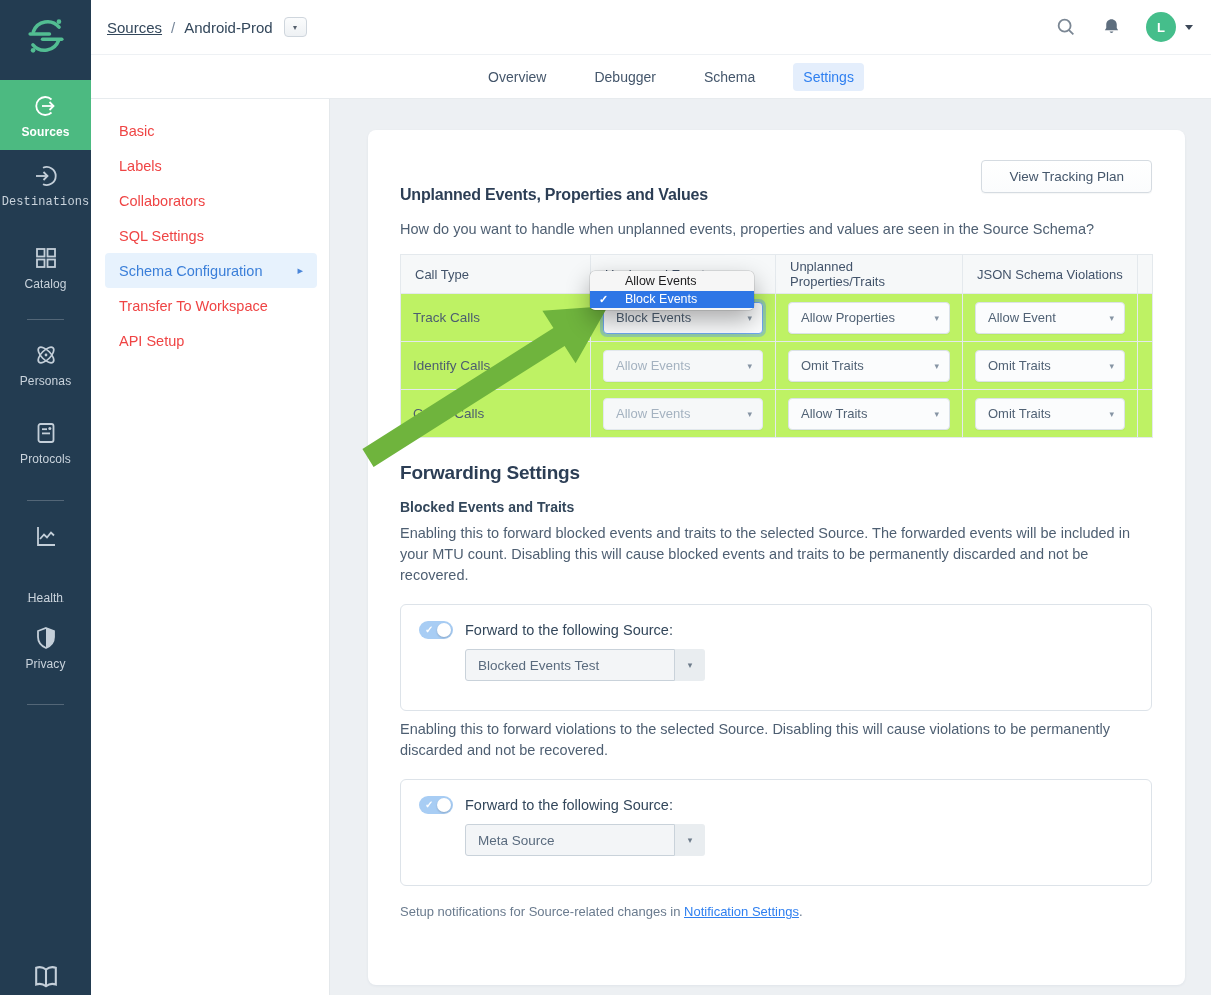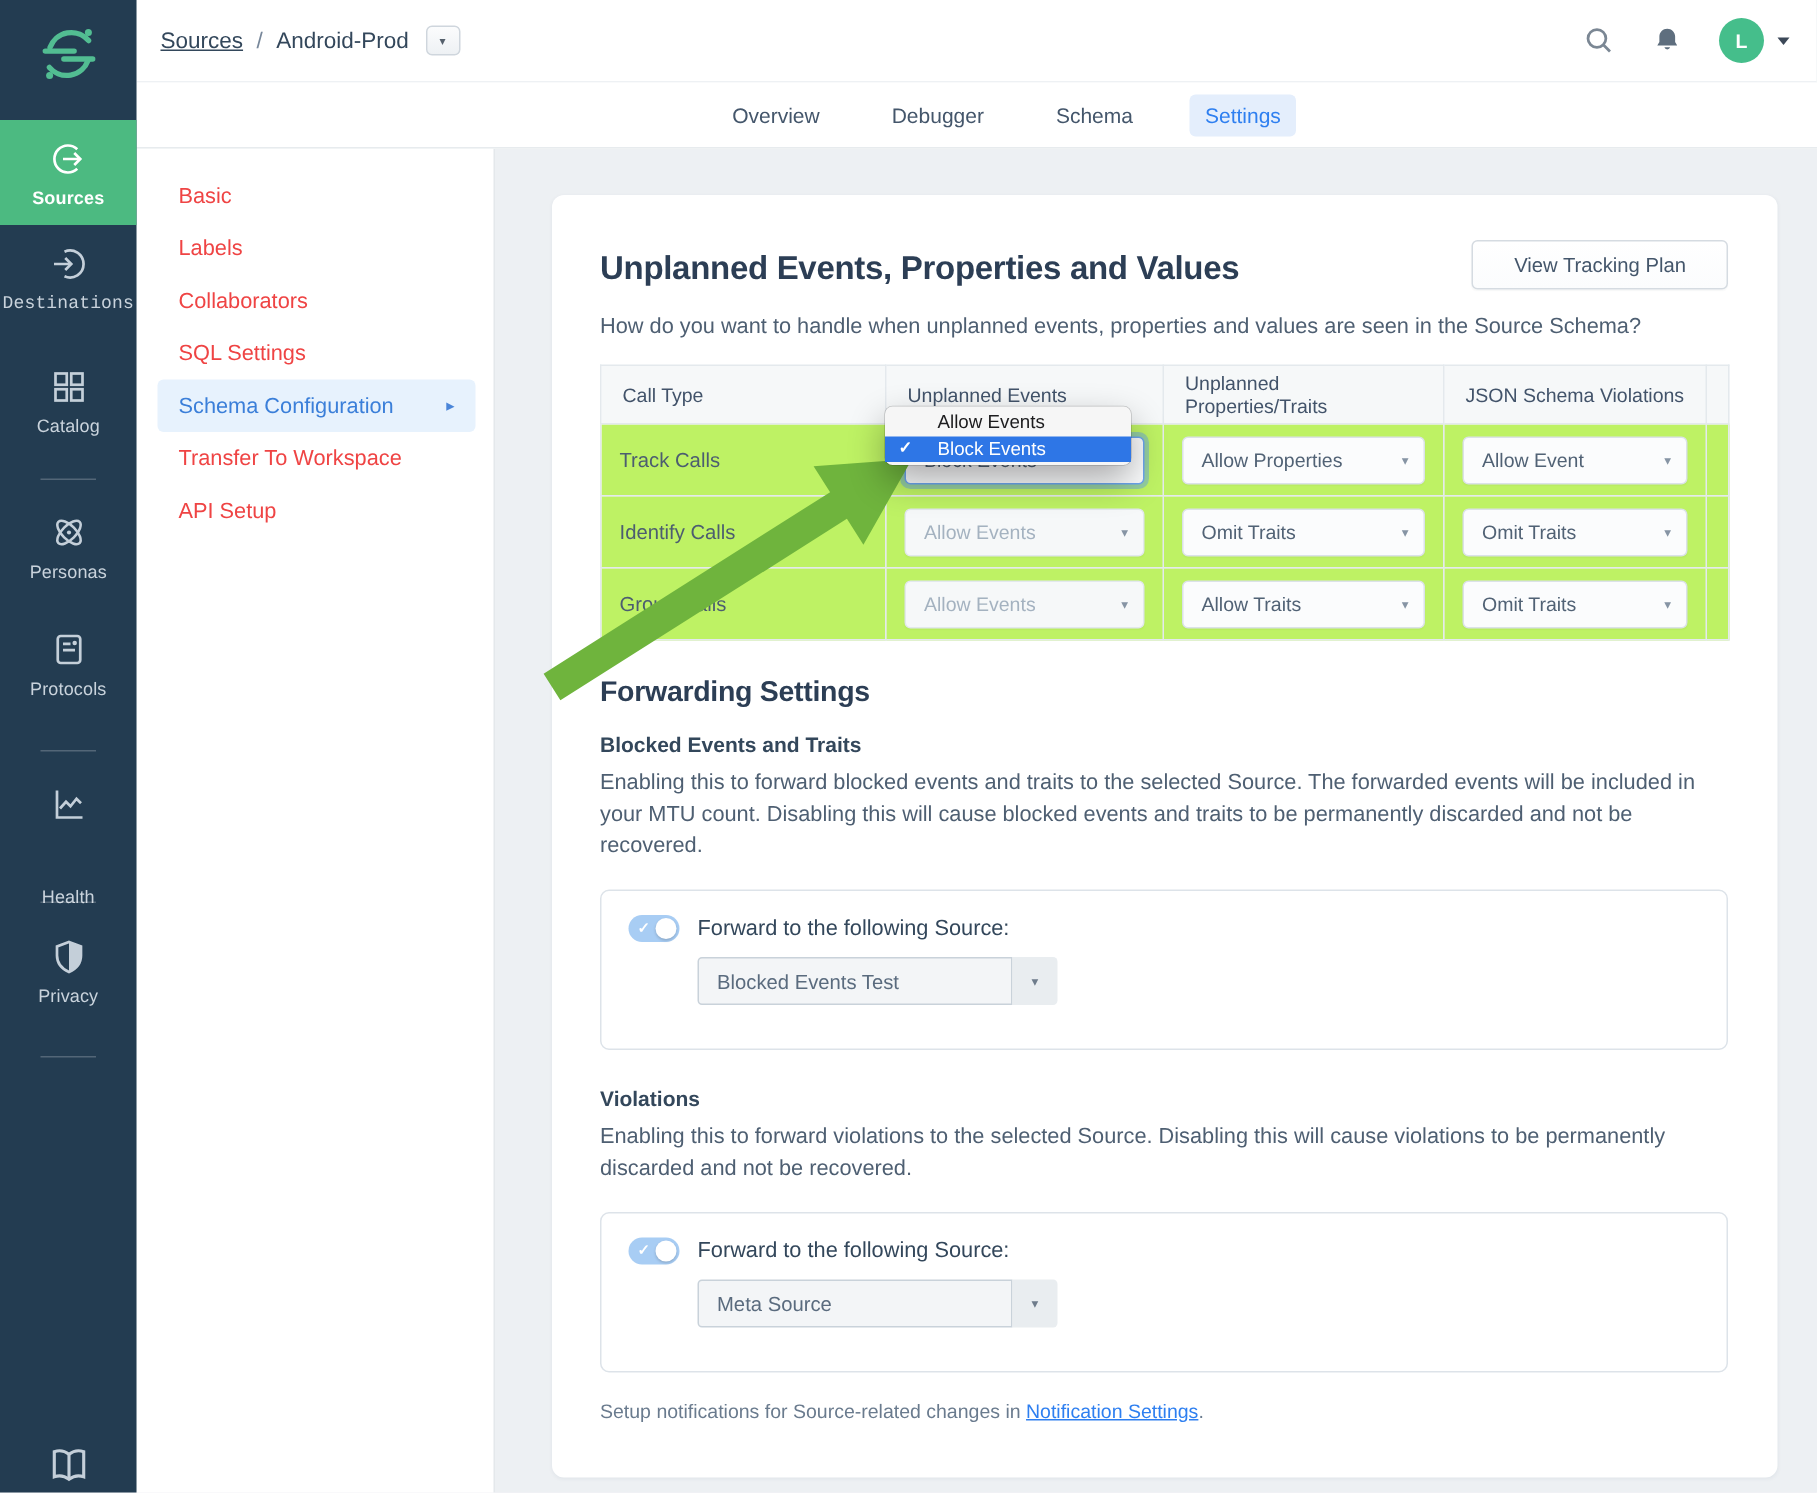--- a/index.html
+++ b/index.html
@@ -43,21 +43,21 @@
   .subnav-item { height:35px; margin:0 12px 0 14px; padding-left:14px; display:flex; align-items:center; font-size:14.5px; color:#ef4444; border-radius:4px; cursor:pointer; }
   .subnav-item.active { background:#E7F2FD; color:#3B7FD9; justify-content:space-between; padding-right:14px; }
   .subnav-item .subarrow { font-size:11px; color:#4a85d8; }
 
   
   .content { position:absolute; left:330px; top:99px; width:881px; height:896px; background:#edf0f3; }
   .card { position:absolute; left:38px; top:31px; width:817px; height:855px; background:#fff; border-radius:8px;
     box-shadow:0 1px 3px rgba(23,43,77,.06); padding:30px 33px 0 32px; }
 
   .card-head { display:flex; align-items:flex-start; justify-content:space-between; }
-  h1.sec-title { font-size:22px; font-weight:700; color:#2C3E55; letter-spacing:-.2px; padding-top:6px; }
+  h1.sec-title { font-size:16px; font-weight:700; color:#2C3E55; letter-spacing:-.2px; padding-top:6px;margin-top:20px; }
   .btn-secondary { border:1px solid #d5dbe1; background:linear-gradient(#ffffff,#fbfcfd); border-radius:4px;
     padding:8px 27px; font-size:13.5px; color:#44566B; cursor:pointer; box-shadow:0 1px 1px rgba(27,39,51,.04); }
   p.desc { margin-top:15px; font-size:14.5px; color:#4E5F72; line-height:21px; max-width:740px; }
 
   
   table.schema { margin-top:14px; border-collapse:collapse; table-layout:fixed; width:752px; }
   table.schema th, table.schema td { border:1px solid #E4E9ED; }
   table.schema th { background:#F6F8F9; font-weight:400; font-size:13px; color:#42536A; text-align:left; padding:4px 14px; height:34px; }
   table.schema td { height:48px; font-size:13.5px; color:#4C5D70; padding:0 12px; background:#bef264; }
   td.calltype { padding-left:16px; }
@@ -341,21 +341,20 @@
           <span class="knob"></span>
         </div>
         <span class="toggle-label">Forward to the following Source:</span>
       </div>
       <div class="combo">
         <div class="box">Blocked Events Test</div>
         <div class="caretzone">▾</div>
       </div>
     </div>
 
-    <h3 class="sub-title" style="margin-top:24px">Violations</h3>
     <p class="desc" style="margin-top:8px">Enabling this to forward violations to the selected Source. Disabling this will cause violations to be permanently discarded and not be recovered.</p>
 
     <div class="toggle-card">
       <div class="toggle-row">
         <div class="toggle">
           <span class="check">✓</span>
           <span class="knob"></span>
         </div>
         <span class="toggle-label">Forward to the following Source:</span>
       </div>

